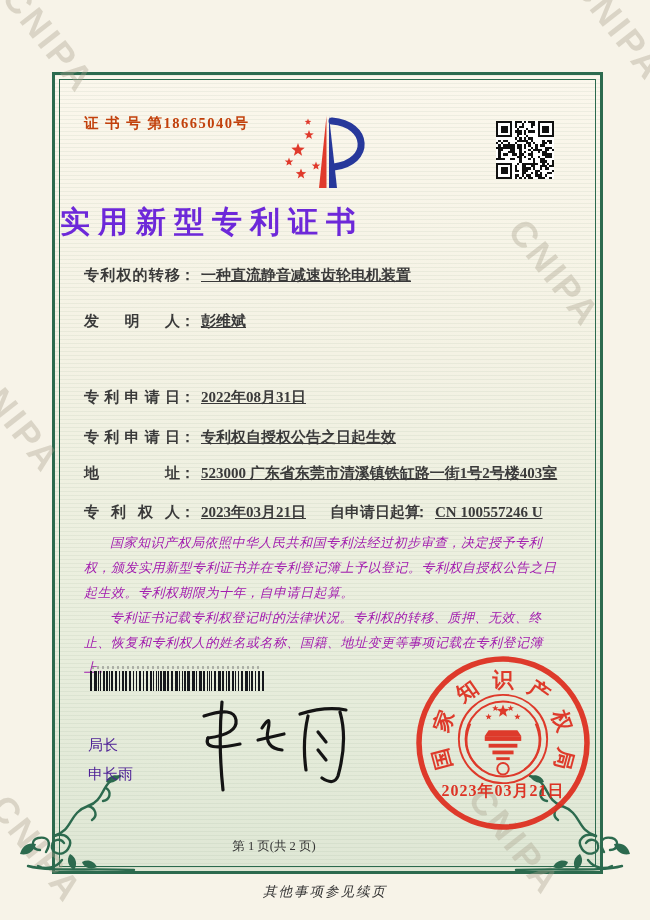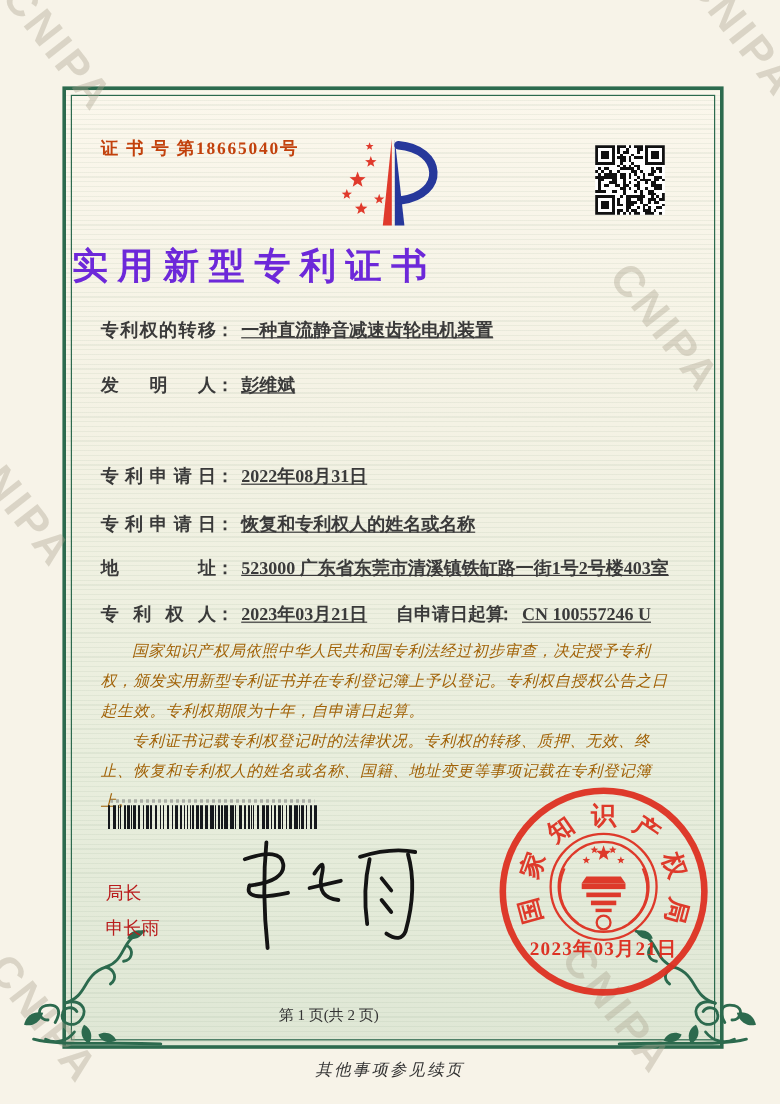--- a/index.html
+++ b/index.html
@@ -22,27 +22,27 @@
   #qr{left:496px;top:121px;}
   #title{left:52px;top:202px;width:545px;text-align:left;font-size:30px;font-weight:700;
          letter-spacing:8px;padding-left:8px;box-sizing:border-box;color:#6d28d9;}
   .frow{left:84px;width:500px;font-size:15px;font-weight:700;color:#3a3a3a;white-space:nowrap;}
   .flabel{display:inline-block;width:96px;text-align:justify;text-align-last:justify;}
   .fcolon{display:inline-block;margin:0 6px 0 0;}
   .fval{font-weight:700;text-decoration:underline;}
   #row7 .second{position:absolute;left:246px;top:0;white-space:nowrap;}
   #row7 .second .flabel{width:84px;}
   #paras{left:84px;top:530px;width:484px;font-size:13px;font-style:italic;
-         color:#a16207;line-height:25px;}
+         color:#a21caf;line-height:25px;}
   #paras p{margin:0;text-indent:2em;letter-spacing:0.5px;}
   #microtext{left:92px;top:666px;width:170px;height:3px;z-index:5;
      background:repeating-linear-gradient(90deg,rgba(120,120,120,.5) 0 2px,transparent 2px 5px);}
   #barcode-wrap{left:90px;top:671px;}
   #signer{left:88px;top:730px;font-family:"Liberation Sans","DejaVu Sans",sans-serif;
-          font-size:15px;color:#b91c1c;line-height:29px;font-weight:500;}
+          font-size:15px;color:#4c1d95;line-height:29px;font-weight:500;}
   #signature{left:188px;top:688px;}
   #seal{left:415px;top:655px;width:176px;height:176px;z-index:6;opacity:.95;}
   #seal .ring{position:absolute;left:0;top:0;}
   #seal .arc-ch{position:absolute;font-size:21px;font-weight:700;color:#de3122;
                 font-family:"Liberation Serif",serif;}
   #seal-date{position:absolute;left:0;top:126px;width:176px;text-align:center;
              font-size:16px;font-weight:700;color:#dd2a1c;letter-spacing:1px;}
   #page-ind{left:52px;top:838px;width:444px;text-align:center;font-size:12.5px;color:#333;}
   #bottom-note{left:0;top:883px;width:650px;text-align:center;font-size:13.5px;
                font-style:italic;letter-spacing:2px;color:#333;}
@@ -342,21 +342,21 @@
   <div class="content frow" style="top:266px;">
     <span class="flabel">专利权的转移</span><span class="fcolon">：</span><span class="fval">一种直流静音减速齿轮电机装置</span>
   </div>
   <div class="content frow" style="top:312px;">
     <span class="flabel">发明人</span><span class="fcolon">：</span><span class="fval">彭维斌</span>
   </div>
   <div class="content frow" style="top:388px;">
     <span class="flabel">专利申请日</span><span class="fcolon">：</span><span class="fval">2022年08月31日</span>
   </div>
   <div class="content frow" style="top:428px;">
-    <span class="flabel">专利申请日</span><span class="fcolon">：</span><span class="fval">恢复和专利权人的姓名或名称</span>
+    <span class="flabel">专利申请日</span><span class="fcolon">：</span><span class="fval">专利权自授权公告之日起生效</span>
   </div>
   <div class="content frow" style="top:464px;">
     <span class="flabel">地址</span><span class="fcolon">：</span><span class="fval">523000 广东省东莞市清溪镇铁缸路一街1号2号楼403室</span>
   </div>
   <div class="content frow" id="row7" style="top:503px;">
     <span class="flabel">专利权人</span><span class="fcolon">：</span><span class="fval">2023年03月21日</span>
     <span class="second">
       <span class="flabel">自申请日起算</span><span class="fcolon">：</span><span class="fval">CN 100557246 U</span>
     </span>
   </div>

